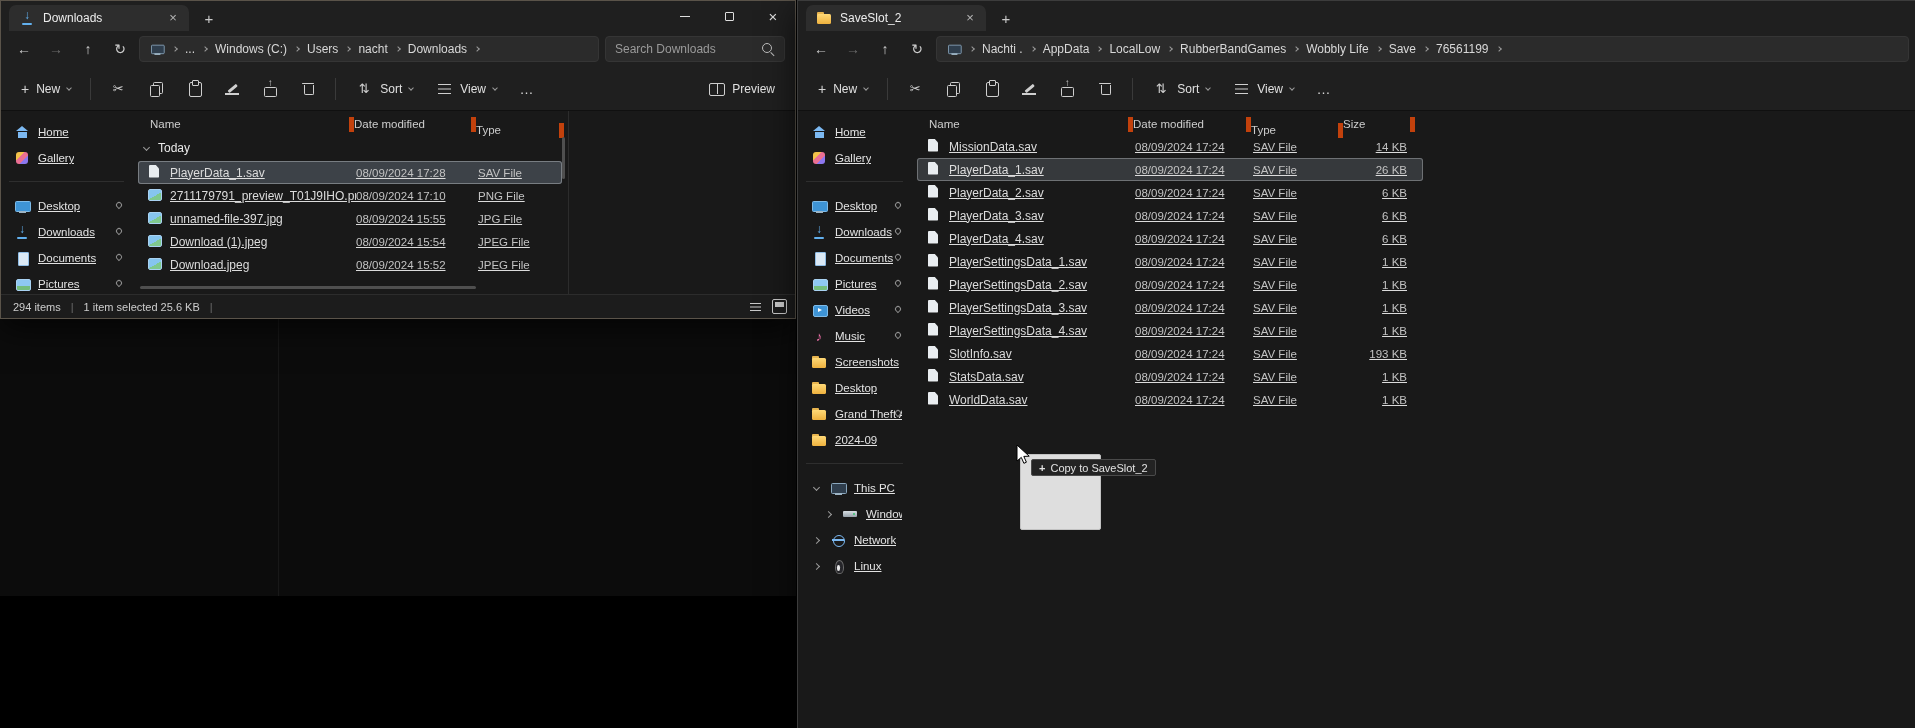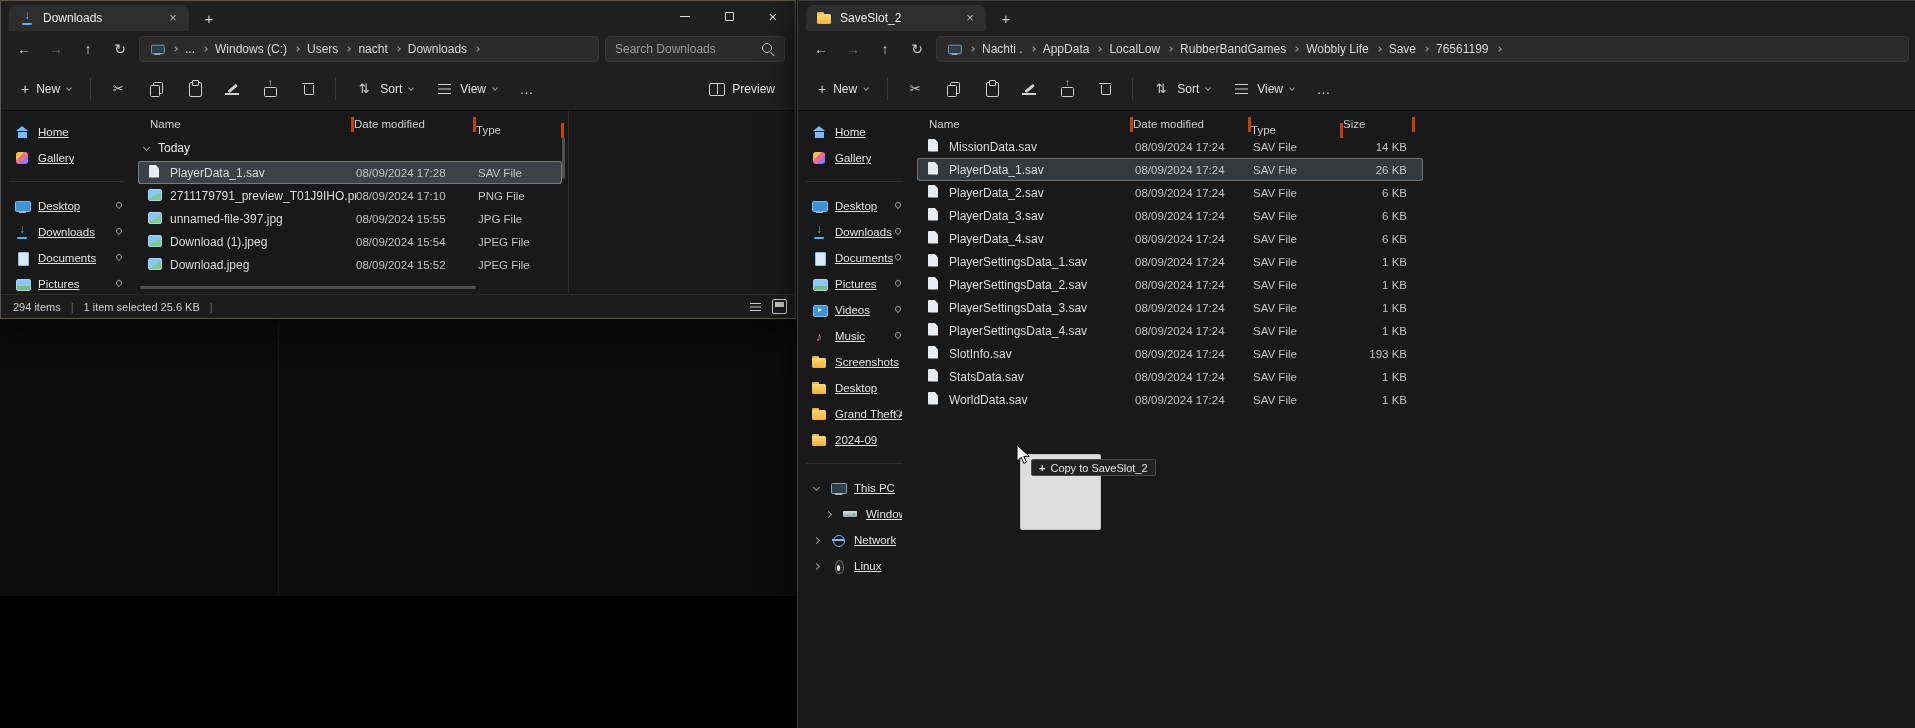--- a/index.html
+++ b/index.html
@@ -68,27 +68,27 @@
   .expander { width:11px; height:11px; flex:0 0 auto; position:relative; }
   .expander.exp-right::before { content:''; position:absolute; left:3px; top:3px; width:4px; height:4px;
        border-right:1.2px solid #9b9b9b; border-bottom:1.2px solid #9b9b9b; transform:rotate(-45deg); }
   .expander.exp-down::before { content:''; position:absolute; left:3px; top:2px; width:4px; height:4px;
        border-right:1.2px solid #9b9b9b; border-bottom:1.2px solid #9b9b9b; transform:rotate(45deg); }
   .sb-item.indent { margin-left:15px; }
 
   .listpane { flex:1; min-width:0; display:flex; flex-direction:column; position:relative; padding-top:2px; }
   .win-left .listpane { flex:0 0 437px; border-right:1px solid #2c2c2c; }
   .lheader { display:flex; height:22px; align-items:center; font-size:11.5px; color:#cdcdcd; padding-left:18px; flex:0 0 auto; }
-  .lh { border-right:3px solid #c2410c; padding-right:6px; height:15px; display:flex; align-items:center; }
+  .lh { border-right:5px solid #c2410c; padding-right:6px; height:15px; display:flex; align-items:center; }
   .lh-name { width:204px; } .lh-date { width:118px; } .lh-type { width:92px;margin-top:12px; } .lh-size { width:72px; }
   .win-left .lh-date { width:122px; } .win-left .lh-type { width:88px; }
   .group-hdr { display:flex; align-items:center; gap:9px; height:26px; padding-left:12px; font-size:12px; color:#eaeaea; flex:0 0 auto; }
 
   .frow { display:grid; align-items:center; height:23px; margin:0 6px; padding-left:8px; border-radius:3px;
-          font-size:12px; color:#dcdcdc; }
+          font-size:12px; color:#dcdcdc;text-decoration:underline; }
   .win-left  .frow { grid-template-columns:24px 186px 122px 1fr; }
   .win-right .frow { grid-template-columns:24px 186px 118px 92px 72px; width:506px; }
   .c-name { white-space:nowrap; overflow:hidden; }
   .c-date,.c-type { color:#c2c2c2; font-size:11.5px; white-space:nowrap; overflow:hidden; }
   .c-size { text-align:right; padding-right:10px; color:#c2c2c2; font-size:11.5px; }
   .win-left .frow.selected  { background:#3d4248; box-shadow:inset 0 0 0 1px #787d82; }
   .win-right .frow.selected { background:#36393c; box-shadow:inset 0 0 0 1px #6e7174; }
 
   .vscroll { position:absolute; right:3px; top:26px; width:3px; height:42px; background:#4f4f4f; border-radius:2px; }
   .hscroll { position:absolute; left:8px; bottom:5px; width:336px; height:3px; background:#4f4f4f; border-radius:2px; }

